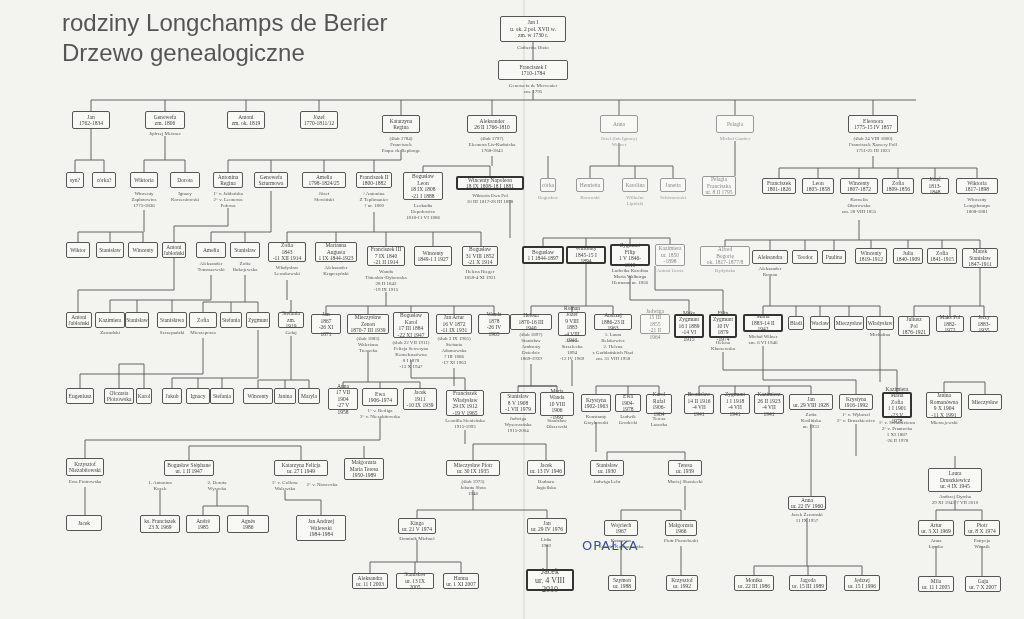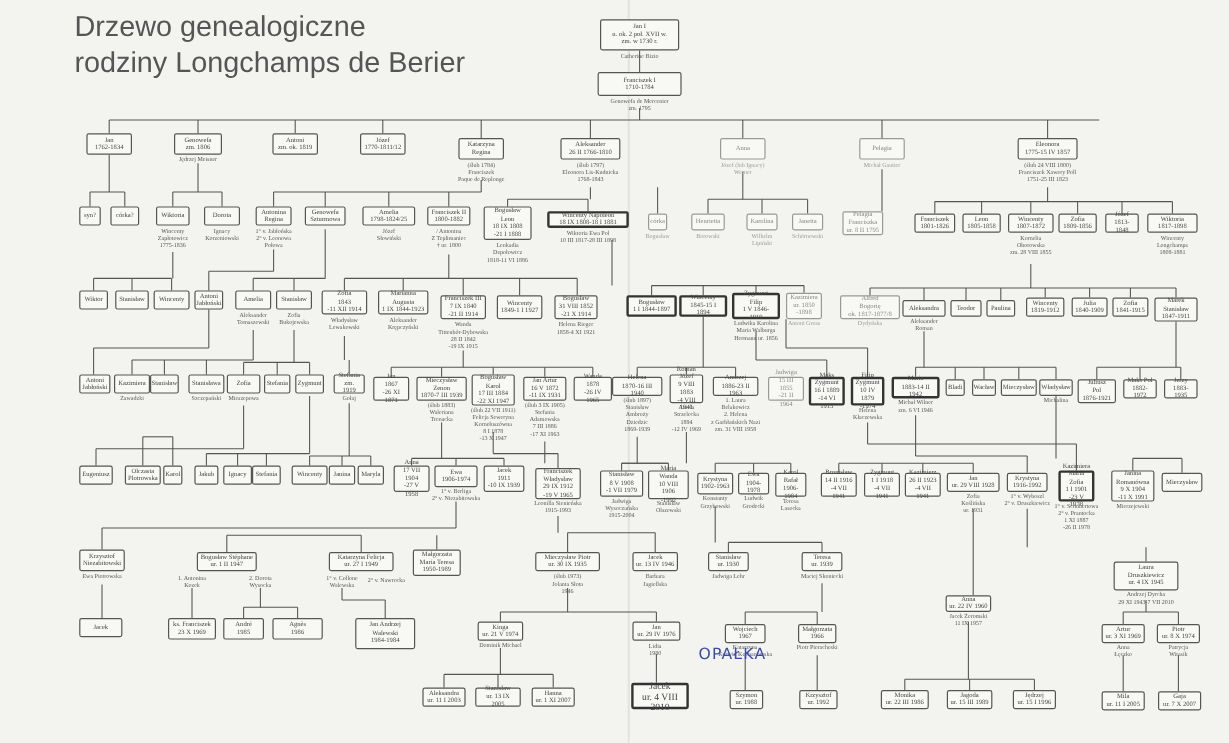--- a/index.html
+++ b/index.html
@@ -21,22 +21,22 @@
   .note.light { color:#999; }
   .hand { position:absolute; left:582px; top:538px; font-family:"DejaVu Sans", sans-serif;
           font-size:13px; color:#3a4aa8; letter-spacing:1px; }
 </style>
 </head>
 <body>
 
 <div class="fold"></div>
 
 <div class="title">
+  <div>rodziny Longchamps de Berier</div>
   <div>Drzewo genealogiczne</div>
-  <div>rodziny Longchamps de Berier</div>
 </div>
 
 <svg class="lines" id="lines">
     <polyline points="533,42 533,60" fill="none" stroke="#555555" stroke-width="0.9"></polyline>
     <polyline points="533,90 533,100" fill="none" stroke="#555555" stroke-width="0.9"></polyline>
     <polyline points="91,100 916,100" fill="none" stroke="#555555" stroke-width="0.9"></polyline>
     <polyline points="91,100 91,111" fill="none" stroke="#555555" stroke-width="0.9"></polyline>
     <polyline points="165,100 165,111" fill="none" stroke="#555555" stroke-width="0.9"></polyline>
     <polyline points="246,100 246,111" fill="none" stroke="#555555" stroke-width="0.9"></polyline>
     <polyline points="319,100 319,111" fill="none" stroke="#555555" stroke-width="0.9"></polyline>

